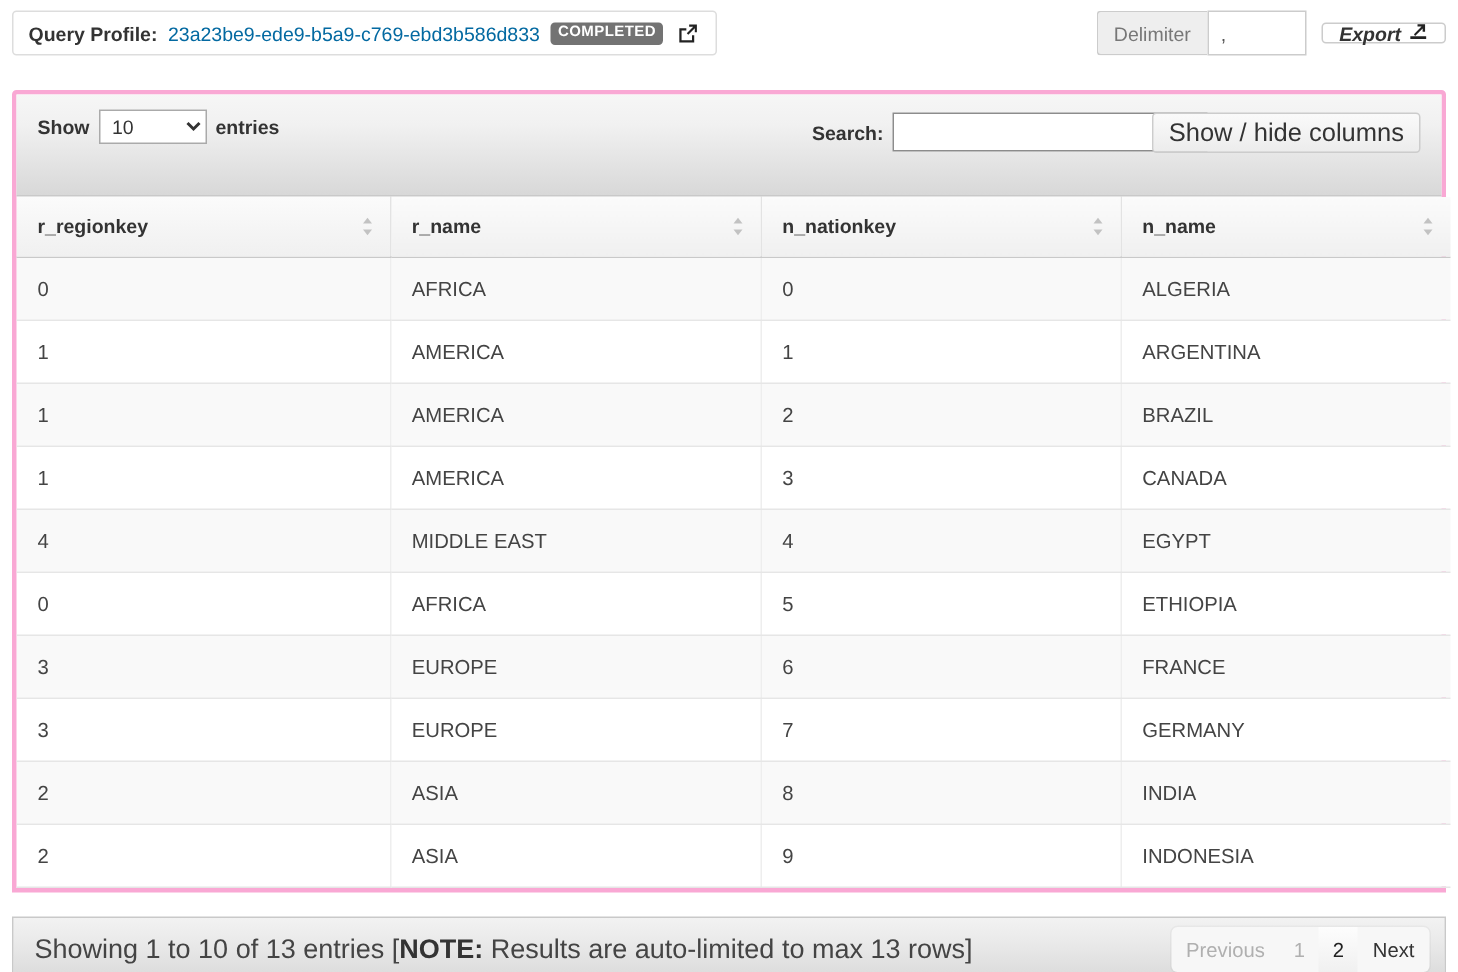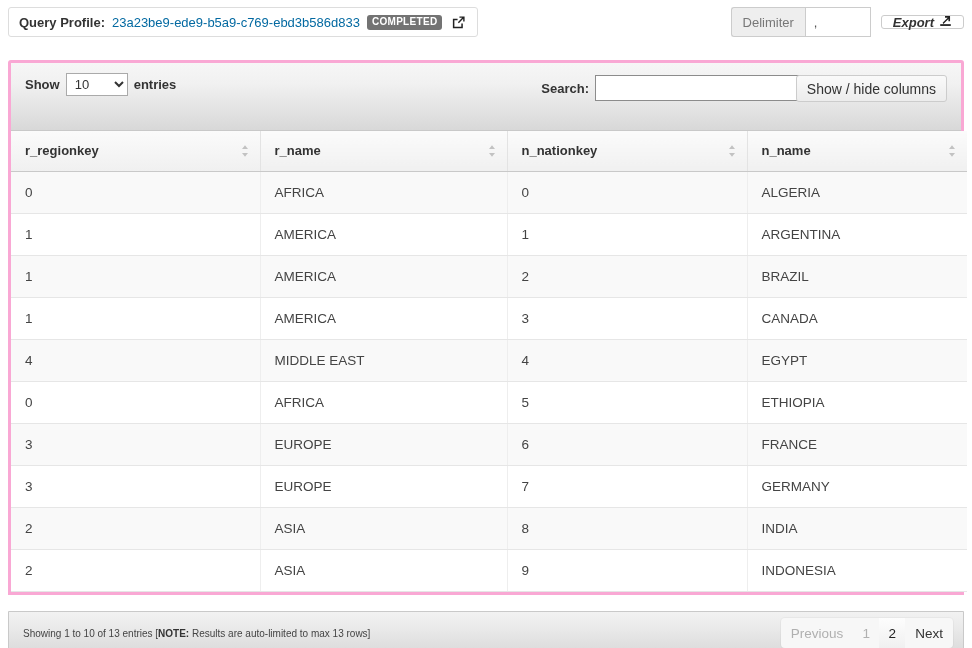--- a/index.html
+++ b/index.html
@@ -132,21 +132,21 @@
   }
   .dt-length select {
     height: 23px;
     font-size: 13px;
     font-family: "Liberation Sans", sans-serif;
     color: #333;
     background: #ffffff;
     border: 1px solid #aaaaaa;
     border-radius: 0;
     padding: 0 2px 0 4px;
-    width: 62px;
+    width: 72px;
   }
   .dt-filter {
     position: absolute;
     right: 156px; top: 12px;
     display: flex; align-items: center; gap: 6px;
     font-size: 13px;
     font-weight: bold;
     color: #333;
   }
   .dt-filter input {
@@ -158,21 +158,21 @@
     background: #ffffff;
     border: 1px solid #8c8c8c;
     border-radius: 0;
     outline: none;
   }
   .btn-colvis {
     position: absolute;
     right: 14px; top: 12px;
     height: 27px;
     padding: 0 10px;
-    font-size: 14px;
+    font-size: 17px;
     font-family: "Liberation Sans", sans-serif;
     color: #333333;
     background: linear-gradient(to bottom, #fafafa 0%, #ececec 100%);
     border: 1px solid #cccccc;
     border-radius: 3px;
     cursor: pointer;
     white-space: nowrap;
   }
 
   
@@ -229,21 +229,21 @@
     border-left: 1px solid #c9c9c9;
     border-right: 1px solid #c9c9c9;
     border-bottom: 1px solid #c9c9c9;
     border-radius: 0 0 3px 3px;
     margin: 0 8px;
   }
   .dt-info {
     position: absolute;
     left: 14px; top: 50%;
     transform: translateY(-50%);
-    font-size: 10px;
+    font-size: 18px;
     color: #444444;
     white-space: nowrap;
   }
   .dt-info b { font-weight: bold; color: #333; }
 
   .dt-paginate {
     position: absolute;
     right: 10px; top: 50%;
     transform: translateY(-50%);
     display: flex;

